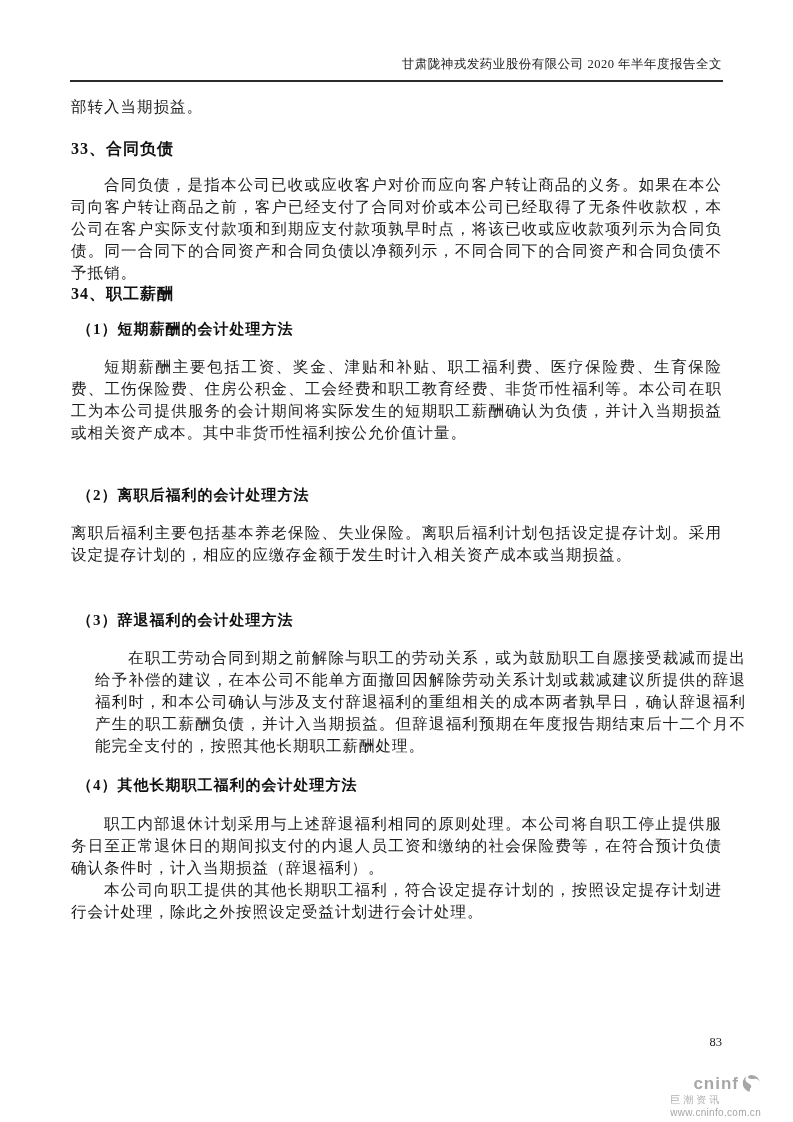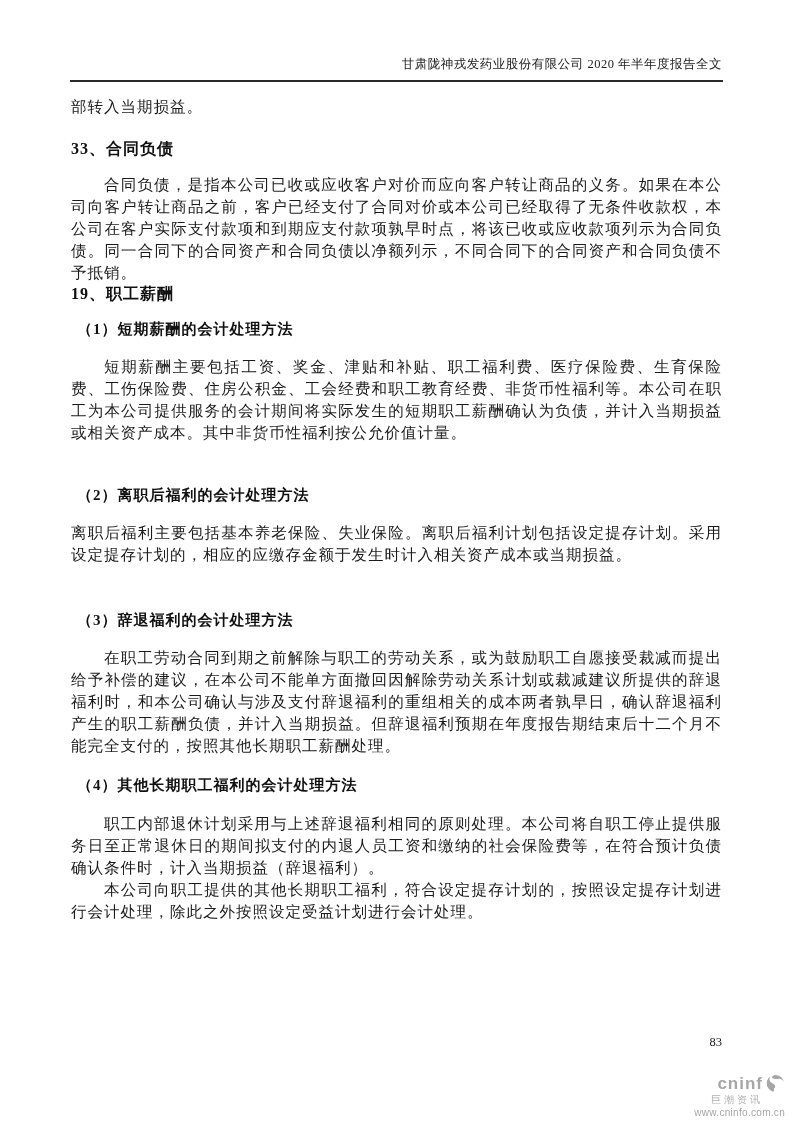--- a/index.html
+++ b/index.html
@@ -54,35 +54,34 @@
 
   .pos-continuation { top:96px; }
   .pos-h33 { top:139px; }
   .pos-p33 { top:174px; }
   .pos-h34 { top:284px; }
   .pos-h34-1 { top:320px; }
   .pos-p34-1 { top:356px; }
   .pos-h34-2 { top:486px; }
   .pos-p34-2 { top:522px; }
   .pos-h34-3 { top:611px; }
-  .pos-p34-3 { top:647px; }
+  .pos-p34-3 { top:647px;margin-left:24px; }
   .pos-h34-4 { top:776px; }
   .pos-p34-4 { top:813px; }
 
   .page-number {
     top:1035px;
     text-align:right;
     font-size:12.5px;
     color:#222;
   }
 
   .logo-block {
     position:absolute;
-    right:8px; top:1074px;
-    text-align:right;
+    right:32px; top:1074px;
     color:#a9a9a9;
     font-family:"Liberation Sans","DejaVu Sans",sans-serif;
     line-height:1;
   }
   .logo-row {
     display:flex; align-items:center; justify-content:flex-end; gap:3px;
   }
   .logo-brand {
     font-size:17px; font-weight:bold; letter-spacing:1px; color:#a6a6a6;
   }
@@ -99,21 +98,21 @@
 <div class="page">
 
   <div class="abs header-title">甘肃陇神戎发药业股份有限公司 2020 年半年度报告全文</div>
   <div class="header-rule"></div>
 
   <div class="abs body-text pos-continuation">部转入当期损益。</div>
 
   <div class="abs sec-heading pos-h33">33、合同负债</div>
   <div class="abs body-text indent pos-p33">合同负债，是指本公司已收或应收客户对价而应向客户转让商品的义务。如果在本公司向客户转让商品之前，客户已经支付了合同对价或本公司已经取得了无条件收款权，本公司在客户实际支付款项和到期应支付款项孰早时点，将该已收或应收款项列示为合同负债。同一合同下的合同资产和合同负债以净额列示，不同合同下的合同资产和合同负债不予抵销。</div>
 
-  <div class="abs sec-heading pos-h34">19、职工薪酬</div>
+  <div class="abs sec-heading pos-h34">34、职工薪酬</div>
 
   <div class="abs sub-heading pos-h34-1">（1）短期薪酬的会计处理方法</div>
   <div class="abs body-text indent pos-p34-1">短期薪酬主要包括工资、奖金、津贴和补贴、职工福利费、医疗保险费、生育保险费、工伤保险费、住房公积金、工会经费和职工教育经费、非货币性福利等。本公司在职工为本公司提供服务的会计期间将实际发生的短期职工薪酬确认为负债，并计入当期损益或相关资产成本。其中非货币性福利按公允价值计量。</div>
 
   <div class="abs sub-heading pos-h34-2">（2）离职后福利的会计处理方法</div>
   <div class="abs body-text pos-p34-2">离职后福利主要包括基本养老保险、失业保险。离职后福利计划包括设定提存计划。采用设定提存计划的，相应的应缴存金额于发生时计入相关资产成本或当期损益。</div>
 
   <div class="abs sub-heading pos-h34-3">（3）辞退福利的会计处理方法</div>
   <div class="abs body-text indent pos-p34-3">在职工劳动合同到期之前解除与职工的劳动关系，或为鼓励职工自愿接受裁减而提出给予补偿的建议，在本公司不能单方面撤回因解除劳动关系计划或裁减建议所提供的辞退福利时，和本公司确认与涉及支付辞退福利的重组相关的成本两者孰早日，确认辞退福利产生的职工薪酬负债，并计入当期损益。但辞退福利预期在年度报告期结束后十二个月不能完全支付的，按照其他长期职工薪酬处理。</div>
 

